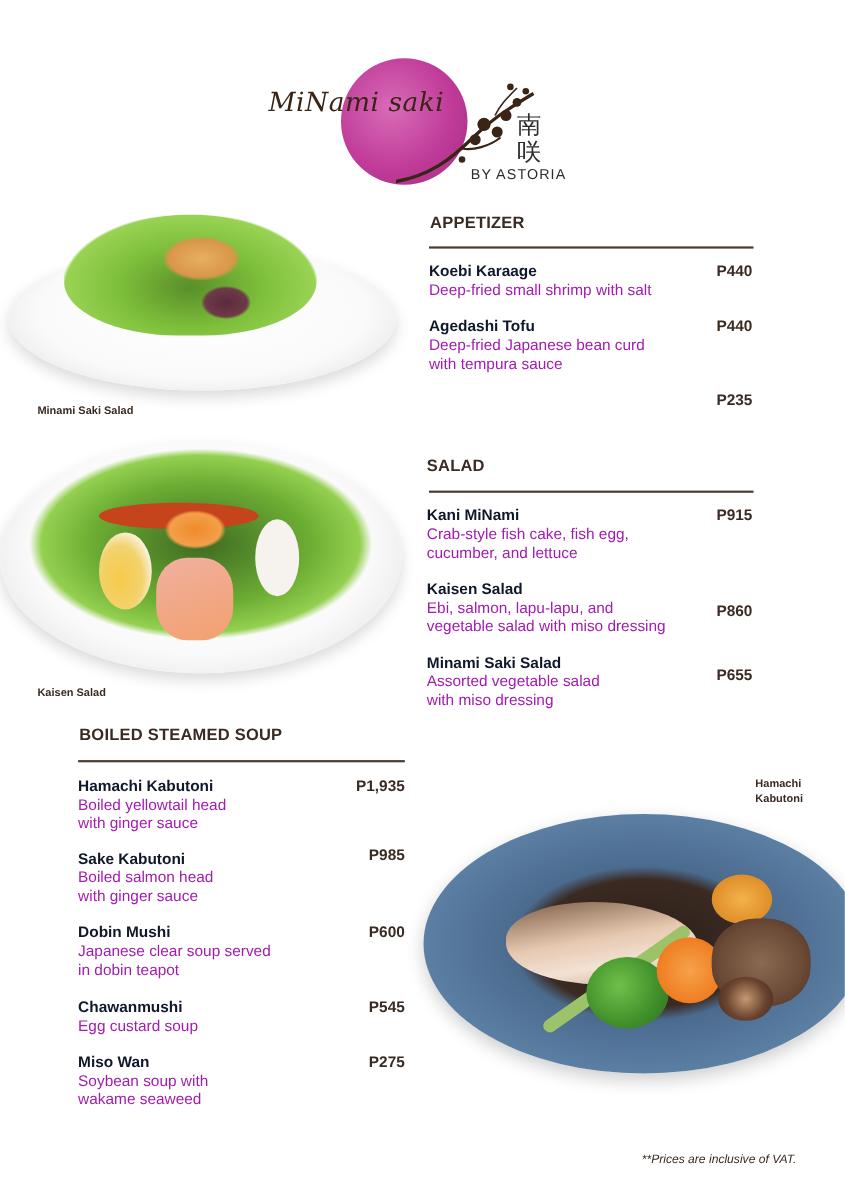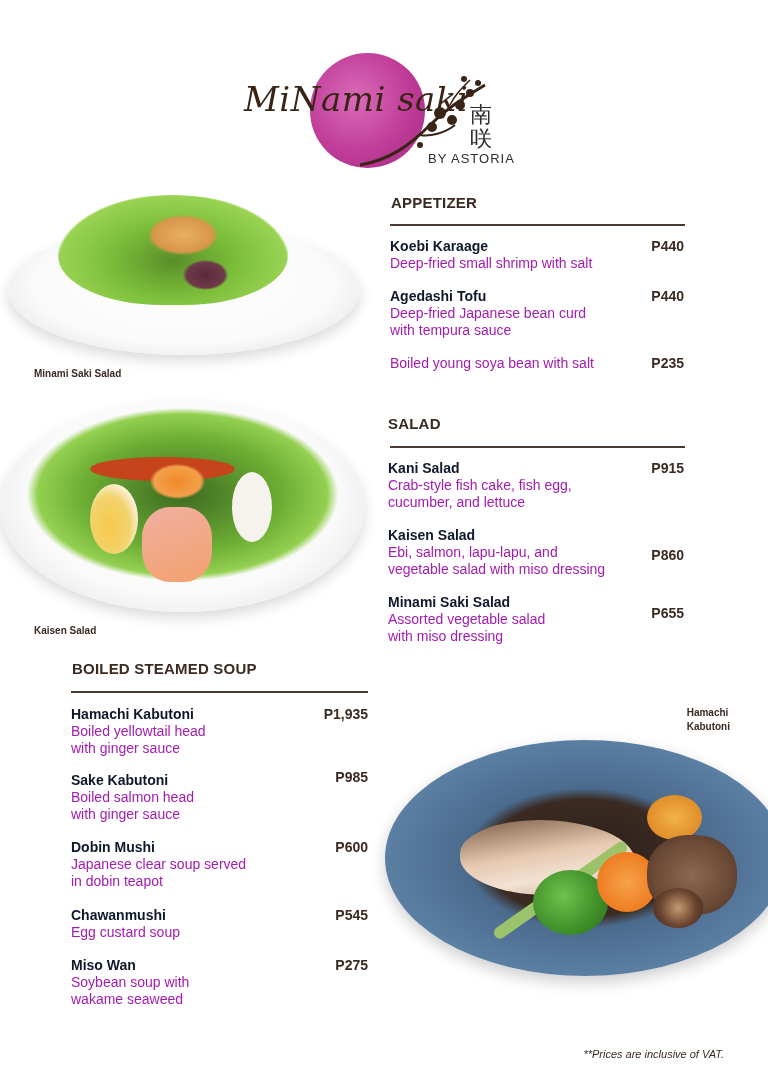--- a/index.html
+++ b/index.html
@@ -5,21 +5,21 @@
   html, body { margin:0; padding:0; }
   body { width:768px; height:1086px; background:#ffffff; position:relative; overflow:hidden;
          font-family:"Liberation Sans", "DejaVu Sans", sans-serif; color:#3a2a22; }
   .abs { position:absolute; }
 
   
   .logo { left:240px; top:45px; width:300px; height:130px; }
   .logo-circle { left:70px; top:8px; width:115px; height:115px; border-radius:50%;
                  background: radial-gradient(circle at 40% 40%, #d96bb8 0%, #c03c98 55%, #a02b82 100%); }
   .logo-text { left:4px; top:34px; font-family:"DejaVu Serif", serif; font-style:italic;
-               font-size:34px; color:#3a2416; letter-spacing:0.5px; }
+               font-size:24px; color:#3a2416; letter-spacing:0.5px; }
   .logo-branch { left:120px; top:20px; width:130px; height:110px; }
   .logo-kanji { left:230px; top:58px; font-size:22px; line-height:24px; color:#2d2d2d;
                 font-family:"DejaVu Sans", sans-serif; }
   .logo-by { left:188px; top:106px; font-size:13px; letter-spacing:1px; color:#2d2d2d; }
 
   
   .sec-title { font-weight:bold; font-size:15px; color:#3a2a22; letter-spacing:0.2px; }
   .rule { height:2px; background:#4a3a32; }
   .item { }
   .item-name { font-weight:bold; font-size:14px; color:#0f172a; line-height:17px; }
@@ -89,29 +89,28 @@
   <div class="item-desc">Deep-fried small shrimp with salt</div>
   <div class="abs item-price" style="right:0;top:0;">P440</div>
 </div>
 <div class="abs item" style="left:390px;top:288px;width:294px;">
   <div class="item-name">Agedashi Tofu</div>
   <div class="item-desc">Deep-fried Japanese bean curd
 with tempura sauce</div>
   <div class="abs item-price" style="right:0;top:0;">P440</div>
 </div>
 <div class="abs item" style="left:390px;top:355px;width:294px;">
-  <div class="item-desc">Boiled young soya bean with salt</div>
   <div class="abs item-price" style="right:0;top:0;">P235</div>
 </div>
 
 <div class="abs sec-title" style="left:388px;top:415px;">SALAD</div>
 <div class="abs rule" style="left:390px;top:446px;width:295px;"></div>
 
 <div class="abs item" style="left:388px;top:460px;width:296px;">
-  <div class="item-name">Kani Salad</div>
+  <div class="item-name">Kani MiNami</div>
   <div class="item-desc">Crab-style fish cake, fish egg,
 cucumber, and lettuce</div>
   <div class="abs item-price" style="right:0;top:0;">P915</div>
 </div>
 <div class="abs item" style="left:388px;top:527px;width:296px;">
   <div class="item-name">Kaisen Salad</div>
   <div class="item-desc">Ebi, salmon, lapu-lapu, and
 vegetable salad with miso dressing</div>
   <div class="abs item-price" style="right:0;top:20px;margin-left:14px;">P860</div>
 </div>

